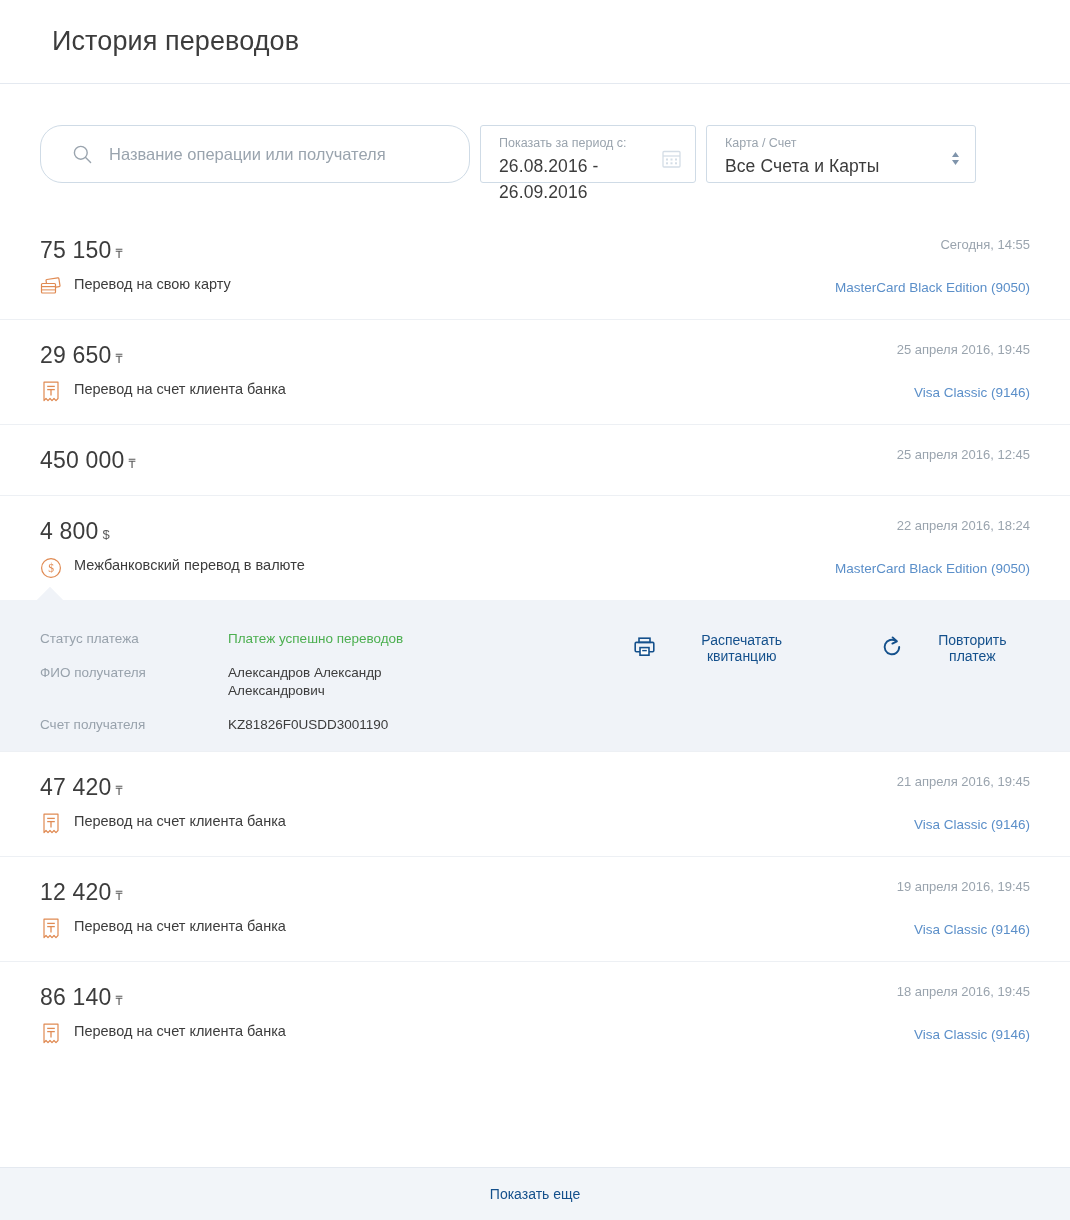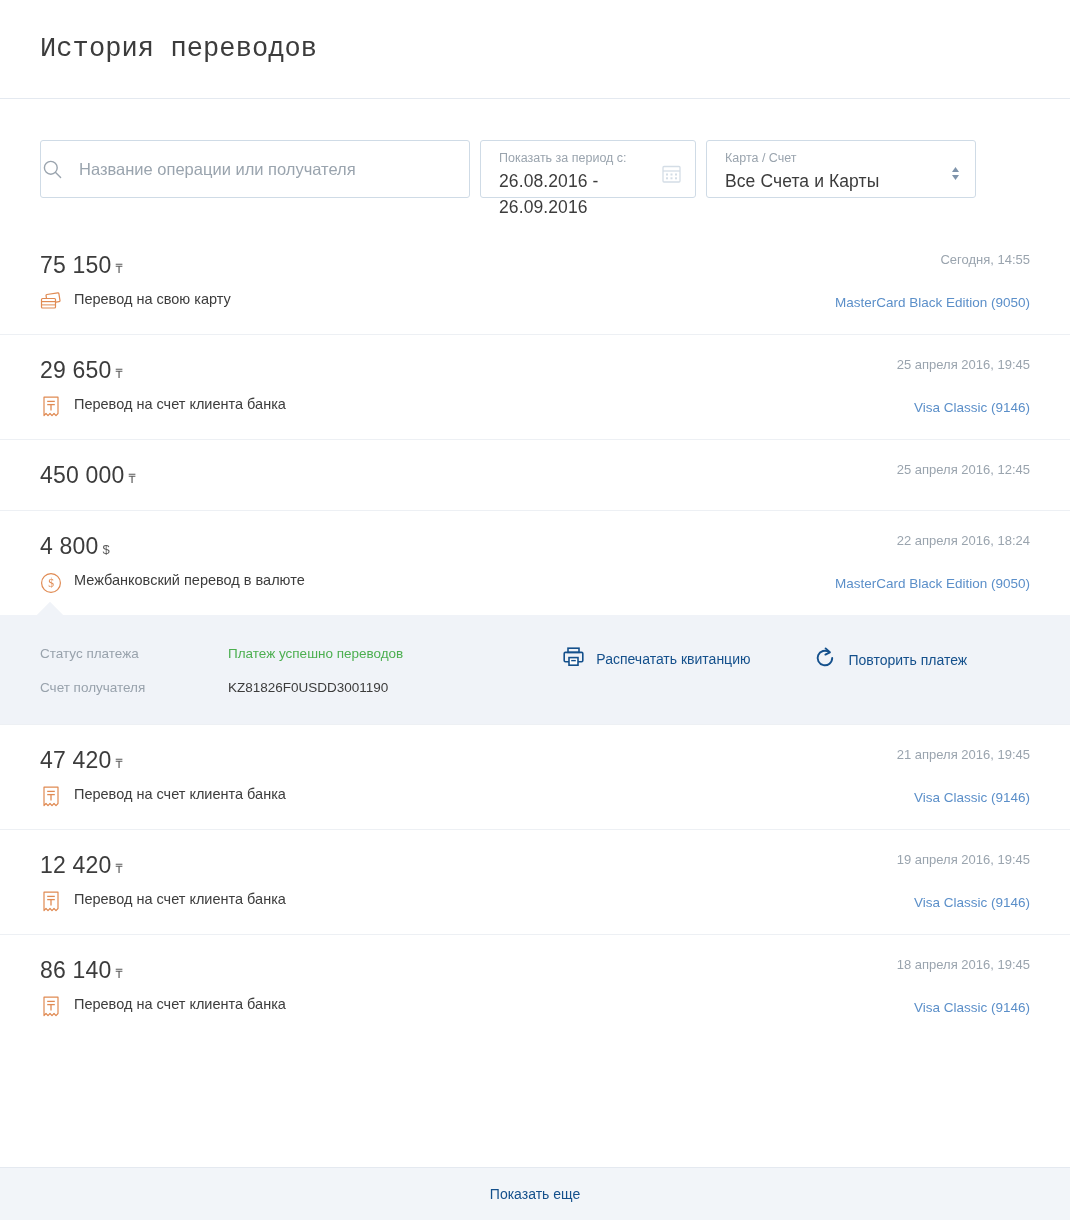--- a/index.html
+++ b/index.html
@@ -6,26 +6,25 @@
   html, body {
     width: 1070px;
     background: #ffffff;
     font-family: "Liberation Sans", sans-serif;
     -webkit-font-smoothing: antialiased;
   }
   body { width: 1070px; min-height: 1220px; position: relative; }
 
   
   .page-header {
-    height: 99px;
+    height: 84px;
     border-bottom: 1px solid #e4e9f0;
     display: flex;
     align-items: center;
-    padding-left: 40px;
-    font-family: Liberation Mono, monospace;
+    padding-left: 52px;
   }
   .page-title {
     font-size: 27px;
     font-weight: 400;
     color: #3c3c3c;
     letter-spacing: .1px;
   }
 
   
   .filter-bar {
@@ -38,21 +37,22 @@
     border: 1px solid #cfdbe6;
     border-radius: 3px;
     background: #fff;
     height: 58px;
     position: relative;
   }
   .search-field {
     width: 430px;
     display: flex;
     align-items: center;
-    padding-left: 2px;
+    padding-left: 32px;
+    border-radius: 22px;
   }
   .search-input {
     border: 0;
     outline: none;
     font-family: "Liberation Sans", sans-serif;
     font-size: 16.5px;
     color: #9aa4ae;
     background: transparent;
     width: 340px;
     margin-left: 17px;
@@ -147,21 +147,21 @@
     display: flex;
     align-items: center;
     justify-content: center;
     flex: 0 0 22px;
   }
 
   
   .tx-detail {
     background: #f0f3f8;
     position: relative;
-    padding: 30px 40px 27px 40px;
+    padding: 30px 40px 17px 40px;
     display: flex;
     align-items: flex-start;
   }
   .tx-detail::before {
     content: "";
     position: absolute;
     top: -9px;
     left: 40px;
     width: 20px; height: 20px;
     background: #f0f3f8;
@@ -348,20 +348,24 @@
         </div>
         <a class="tx-account">MasterCard Black Edition (9050)</a>
       </div>
     </div>
     <div class="tx-detail">
       <table class="detail-table">
         <tbody>
           <tr>
             <td class="detail-label">Статус платежа</td>
             <td class="detail-value status-ok">Платеж успешно переводов</td>
+          </tr>
+          <tr>
+            <td class="detail-label">ФИО получателя</td>
+            <td class="detail-value">Александров Александр Александрович</td>
           </tr>
           <tr>
             <td class="detail-label">Счет получателя</td>
             <td class="detail-value">KZ81826F0USDD3001190</td>
           </tr>
         </tbody>
       </table>
       <div class="detail-actions">
         <button class="action-btn">
           <span><svg width="21" height="20" viewBox="0 0 21 20">

